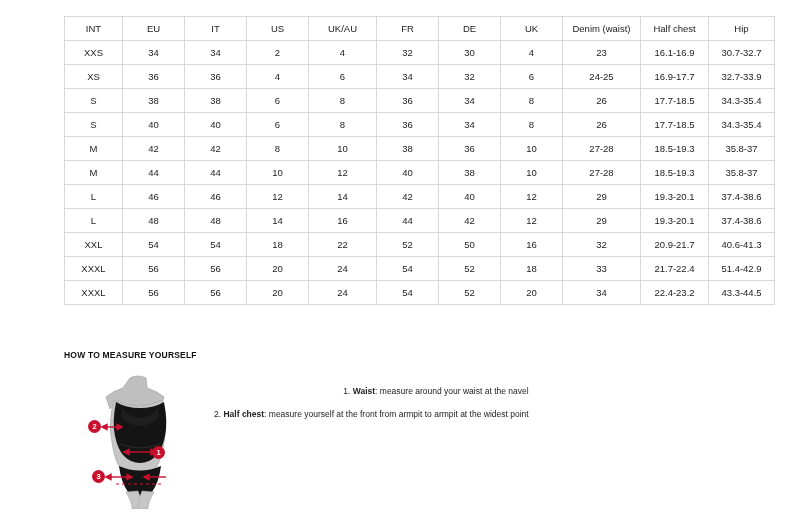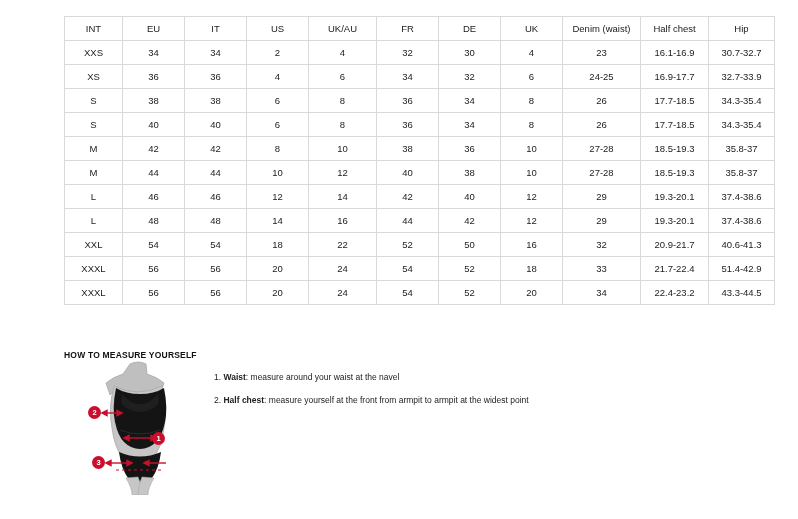--- a/index.html
+++ b/index.html
@@ -71,38 +71,39 @@
     position: absolute;
     left: 64px;
     top: 350px;
     width: 670px;
   }
   .measure-title {
     font-size: 8.5px;
     font-weight: bold;
     letter-spacing: 0.2px;
     color: #111111;
-    margin-bottom: 0;
+    margin-bottom: 14px;
   }
   .measure-body {
     position: relative;
     display: flex;
     align-items: flex-start;
   }
 
   .figure-box {
     position: relative;
     width: 130px;
     height: 135px;
     flex: 0 0 130px;
   }
 
   .notes {
     margin-left: 20px;
     padding-top: 12px;
+    text-align: right;
   }
   .note-line {
     font-size: 8.5px;
     color: #222222;
     margin-bottom: 13px;
     line-height: 1.2;
   }
   .note-line b {
     font-weight: bold;
   }

